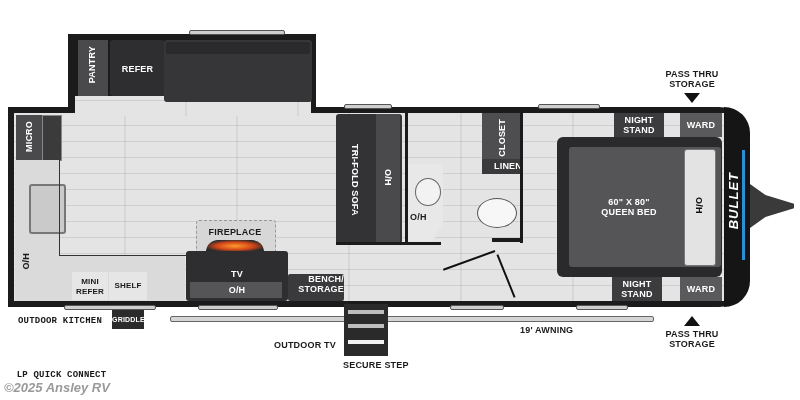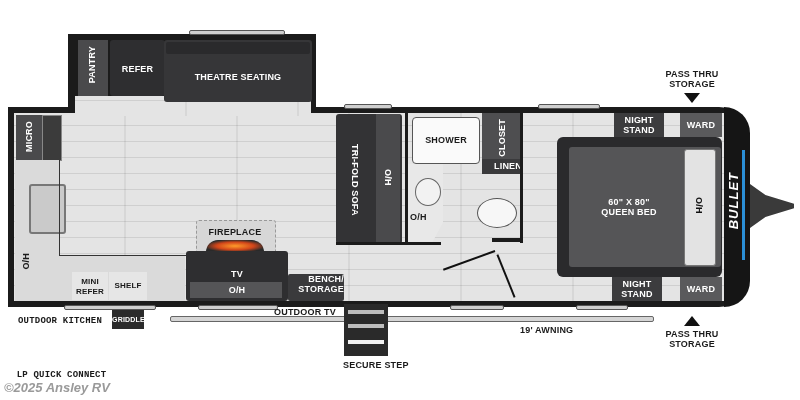--- a/index.html
+++ b/index.html
@@ -36,21 +36,20 @@
   <div class="floor" style="left:75px;top:96px;width:236px;height:20px;"></div>
 
   <div class="cab" style="left:78px;top:40px;width:30px;height:56px;background:#4a4a4c;">
     <span class="lbl wl vert" style="left:9px;top:6px;">PANTRY</span>
   </div>
   <div class="furn" style="left:110px;top:40px;width:55px;height:56px;background:#2e2e30;">
     <span class="lbl wl" style="left:0;width:55px;top:24px;">REFER</span>
   </div>
   <div class="furn" style="left:164px;top:40px;width:148px;height:62px;background:#363638;">
     <div class="abs" style="left:2px;top:2px;width:144px;height:12px;background:#2a2a2c;border-radius:2px;"></div>
-    <span class="lbl wl" style="left:0;width:148px;top:32px;">THEATRE SEATING</span>
   </div>
   <div class="win" style="left:189px;top:30px;width:94px;"></div>
 
   <div class="cab" style="left:16px;top:115px;width:26px;height:45px;background:#4a4a4c;">
     <span class="lbl wl vert" style="left:8px;top:6px;">MICRO</span>
   </div>
   <div class="abs" style="left:42px;top:115px;width:18px;height:44px;background:#3b3b3b;border:1px solid #888;"></div>
   <div class="abs" style="left:15px;top:160px;width:45px;height:120px;background:#dadada;"></div>
   <div class="abs" style="left:15px;top:255px;width:170px;height:46px;background:#dadada;"></div>
   <div class="abs" style="left:29px;top:184px;width:33px;height:46px;background:#cacaca;border:2px solid #777;border-radius:3px;"></div>
@@ -81,23 +80,20 @@
 
   <div class="furn" style="left:336px;top:114px;width:66px;height:130px;background:#333335;">
     <div class="abs" style="left:40px;top:0;width:24px;height:130px;background:#4a4a4c;"></div>
     <span class="lbl wl vert-r" style="left:14px;top:30px;">TRI-FOLD SOFA</span>
     <span class="lbl wl vert-r" style="left:47px;top:55px;">O/H</span>
   </div>
   <div class="win" style="left:344px;top:104px;width:46px;"></div>
 
   <div class="wall" style="left:405px;top:113px;width:3px;height:131px;"></div>
   <div class="wall" style="left:336px;top:242px;width:105px;height:3px;"></div>
-  <div class="abs" style="left:412px;top:117px;width:66px;height:45px;background:#fafafa;border:1px solid #555;border-radius:4px;">
-    <span class="lbl" style="left:0;width:66px;top:17px;">SHOWER</span>
-  </div>
   <div class="abs" style="left:408px;top:164px;width:35px;height:78px;background:#e8e8e8;clip-path:polygon(0 0,100% 0,100% 75%,70% 100%,0 100%);"></div>
   <div class="abs" style="left:415px;top:178px;width:24px;height:26px;background:#f2f2f2;border:1px solid #666;border-radius:50%;"></div>
   <span class="lbl" style="left:410px;top:212px;">O/H</span>
   <div class="cab" style="left:482px;top:113px;width:40px;height:46px;background:#4e4e50;">
     <span class="lbl wl vert" style="left:15px;top:6px;">CLOSET</span>
   </div>
   <div class="cab" style="left:482px;top:159px;width:40px;height:15px;background:#3a3a3c;">
     <span class="lbl wl" style="left:0;width:52px;top:2px;">LINEN</span>
   </div>
   <div class="abs" style="left:477px;top:198px;width:38px;height:28px;background:#f7f7f7;border:1px solid #555;border-radius:50%;"></div>
@@ -160,21 +156,21 @@
 
 <div class="lbl" style="left:10px;top:316px;width:100px;text-align:center;font-family:Liberation Mono, monospace;">
   <div>OUTDOOR KITCHEN</div>
   <div style="padding-left:3px;margin-top:44px;">LP QUICK CONNECT</div>
 </div>
 <div class="abs" style="left:112px;top:310px;width:32px;height:19px;background:#2b2b2b;">
   <span class="lbl wl" style="left:0;width:32px;top:5px;font-size:7px;">GRIDDLE</span>
 </div>
 
 <div class="abs" style="left:170px;top:316px;width:482px;height:4px;background:#d5d5d5;border:1px solid #666;border-radius:2px;"></div>
-<span class="lbl" style="left:274px;top:307px;">OUTDOOR TV</span>
+<span class="lbl" style="left:274px;top:340px;">OUTDOOR TV</span>
 <span class="lbl" style="left:520px;top:325px;">19' AWNING</span>
 
 <div class="abs" style="left:344px;top:304px;width:44px;height:52px;background:#2a2a2a;">
   <div class="abs" style="left:4px;top:6px;width:36px;height:4px;background:#bdbdbd;"></div>
   <div class="abs" style="left:4px;top:20px;width:36px;height:4px;background:#bdbdbd;"></div>
   <div class="abs" style="left:4px;top:36px;width:36px;height:4px;background:#f2f2f2;"></div>
 </div>
 <span class="lbl" style="left:343px;top:360px;">SECURE STEP</span>
 
 <span class="abs" style="left:4px;top:380px;font-size:13px;font-weight:700;font-style:italic;color:#9a9a9a;text-align:right;">©2025 Ansley RV</span>

